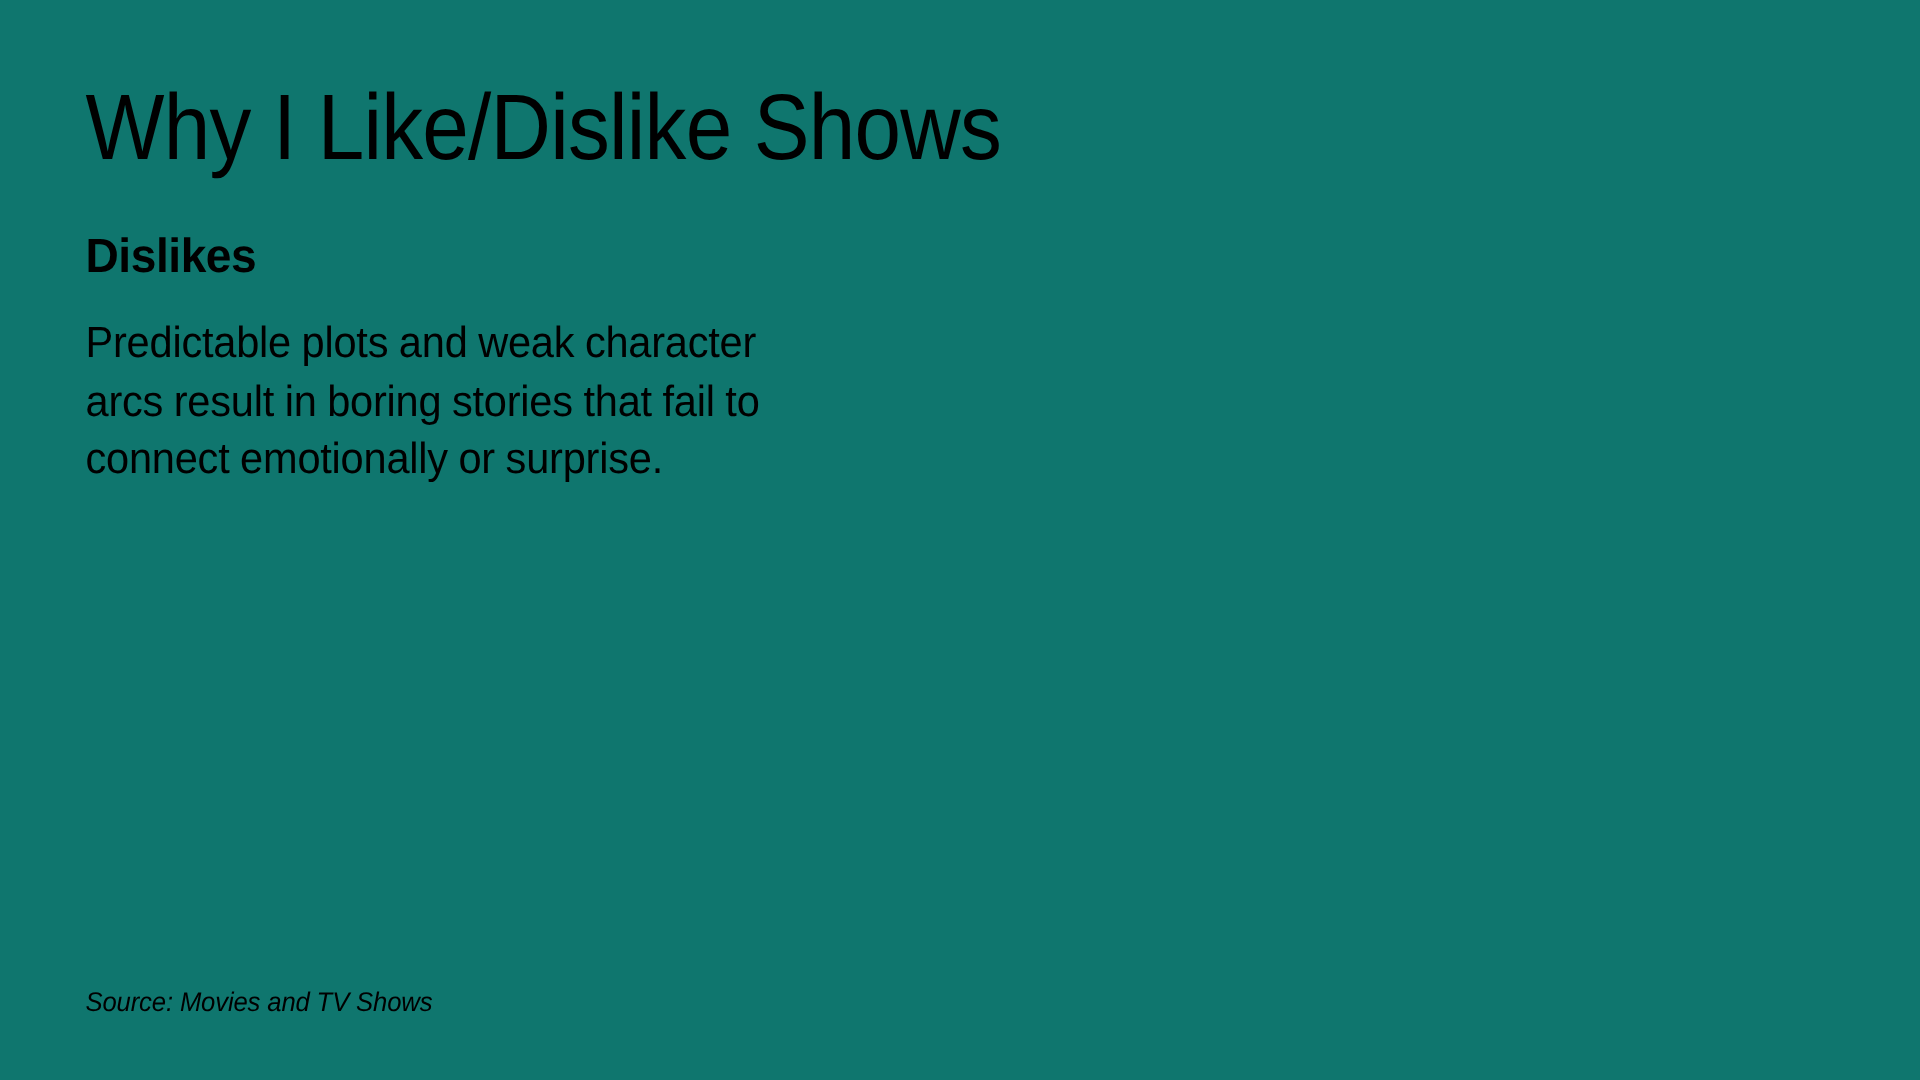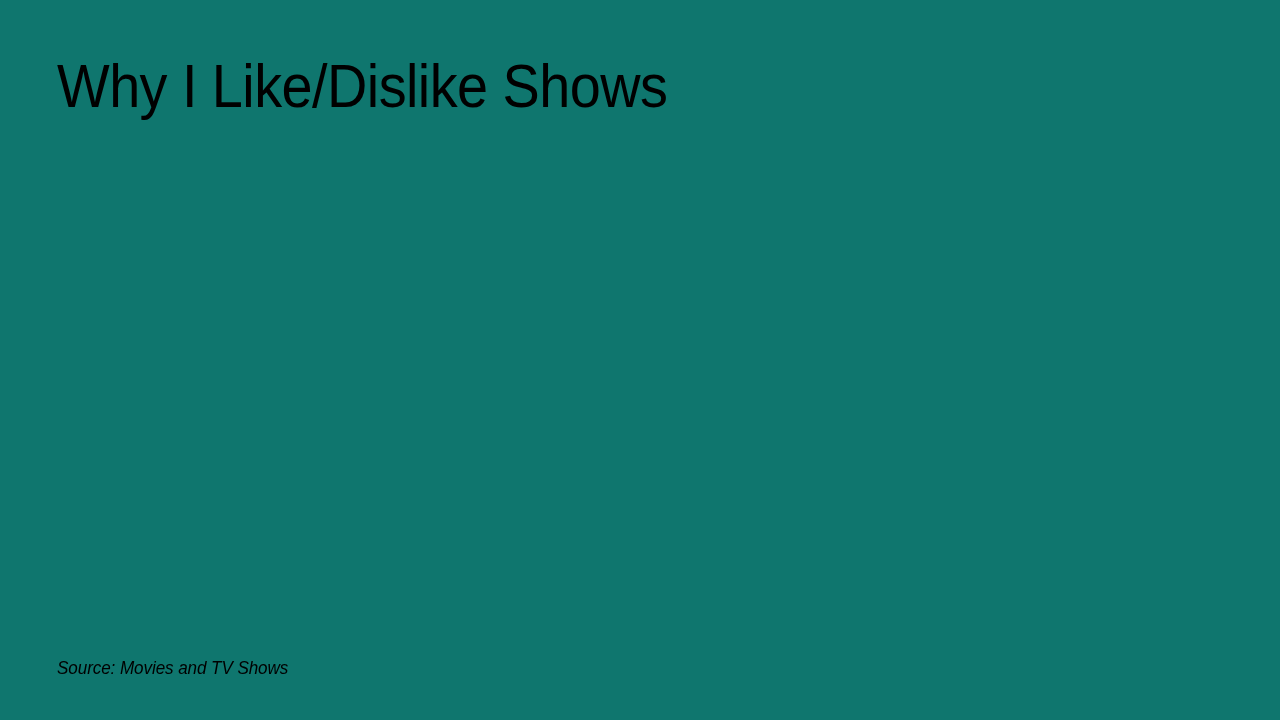--- a/index.html
+++ b/index.html
@@ -104,18 +104,22 @@
 </head>
 <body>
 
 <div class="slide">
 
   <div class="slide-title">Why I Like/Dislike Shows</div>
 
   <div class="columns">
 
 
+    <div class="column column-right">
+      <div class="col-heading">Dislikes</div>
+      <div class="col-body">Predictable plots and weak character arcs result in boring stories that fail to connect emotionally or surprise.</div>
+    </div>
 
   </div>
 
   <div class="source-note">Source: Movies and TV Shows</div>
 
 </div>
 
 </body></html>

